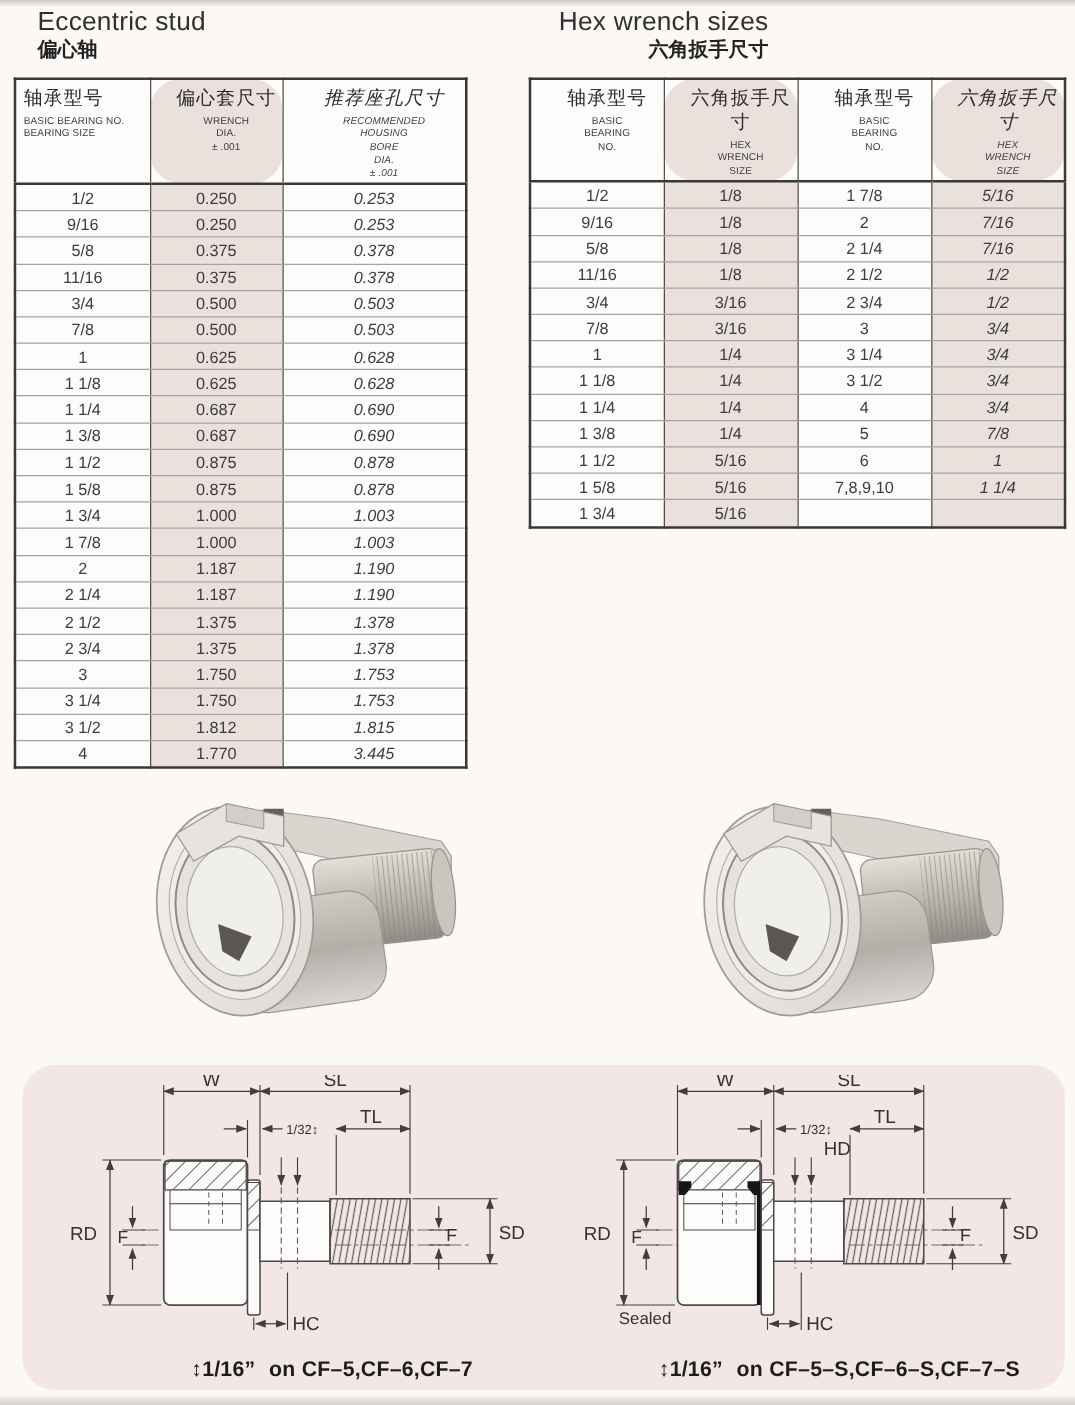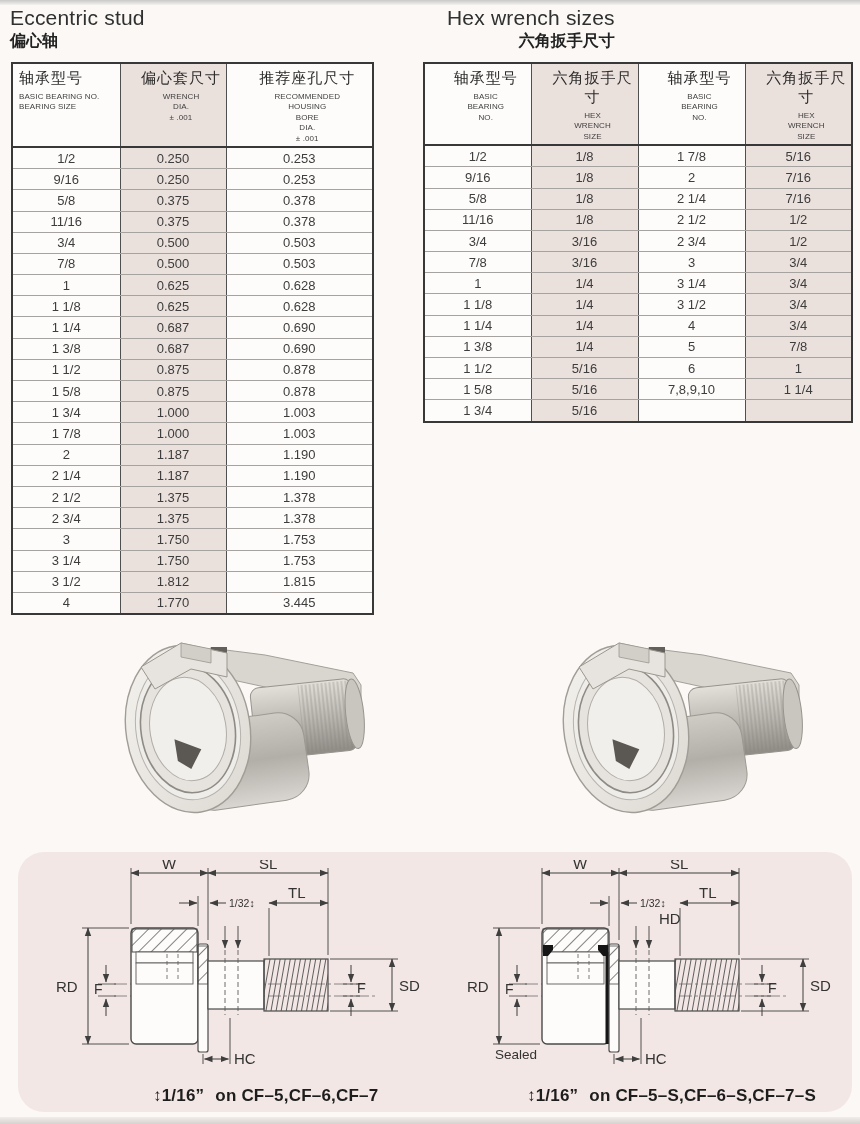--- a/index.html
+++ b/index.html
@@ -7,42 +7,43 @@
     position:relative;width:860px;height:1124px;overflow:hidden;
     background:#fbf8f5;font-family:"Liberation Sans", sans-serif;color:#3e3e3e;
   }
   .scan-edge-top{position:absolute;left:0;top:0;width:860px;height:5px;
     background:linear-gradient(#c9c9c9,#f4f1ee);}
   .scan-edge-bottom{position:absolute;left:0;bottom:0;width:860px;height:7px;
     background:linear-gradient(#f2edea,#d6d2cf);}
 
   
   .section-title{position:absolute;top:6px;line-height:1.15;}
-  .st-left{left:10px;}
+  .st-left{left:30px;}
   .st-right{left:447px;text-align:right;}
   .title-en{font-size:21px;color:#303030;letter-spacing:.2px;}
   .title-cn{font-size:16px;font-weight:700;color:#222;margin-top:2px;}
 
   
   table.data-table{
     position:absolute;border-collapse:collapse;table-layout:fixed;
     background:#fdfcfa;border:2px solid #383838;
   }
   .tbl-ecc{left:11px;top:62px;width:361px;}
   .tbl-hex{left:423px;top:62px;width:428px;}
   .data-table th{
     border-right:1px solid #4f4f4f;border-bottom:2px solid #383838;
     vertical-align:top;padding:5px 2px 2px 18px;height:70px;text-align:center;
     font-weight:400;
+    border-radius:25px;
   }
   .data-table td{
     border-right:1px solid #4f4f4f;border-bottom:1px solid #a6a2a0;
     height:20.2px;padding:0;text-align:center;font-size:13px;color:#3d3d3d;
   }
-  .data-table th:last-child,.data-table td:last-child{border-right:none;}
+  .data-table th:last-child,.data-table td:last-child{border-right:none;font-style:italic;}
   .data-table tr:last-child td{border-bottom:none;}
   th .cn{display:block;font-size:15px;letter-spacing:1px;color:#2c2c2c;}
   th .en{display:block;font-size:8px;color:#3f3f3f;margin-top:4px;
     line-height:1.3;white-space:pre-line;letter-spacing:.1px;}
   .tbl-ecc th:first-child{text-align:left;padding-left:6px;}
   .tbl-ecc col.c1{width:108px;} .tbl-ecc col.c2{width:106px;} .tbl-ecc col.c3{width:147px;}
   .tbl-hex col{width:107px;}
   .tbl-ecc th:nth-child(2),.tbl-ecc td:nth-child(2),
   .tbl-hex th:nth-child(2),.tbl-hex td:nth-child(2),
   .tbl-hex th:nth-child(4),.tbl-hex td:nth-child(4){background:#eae0dc;}

